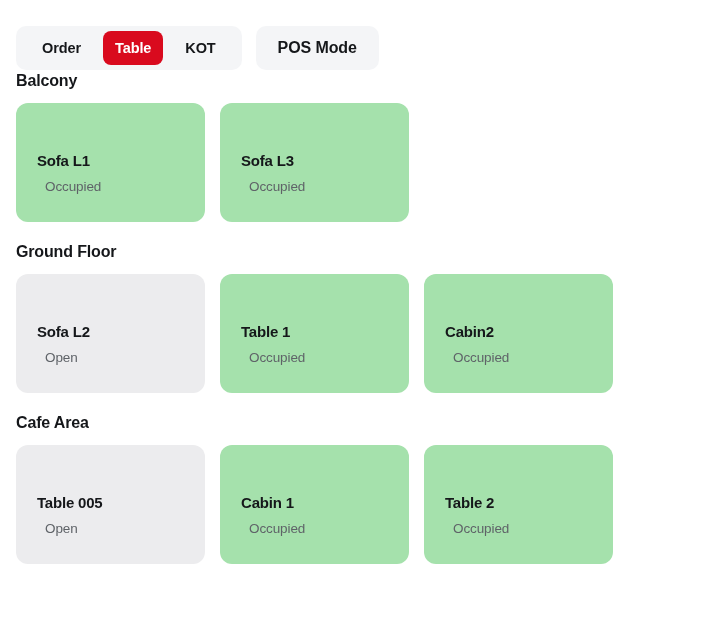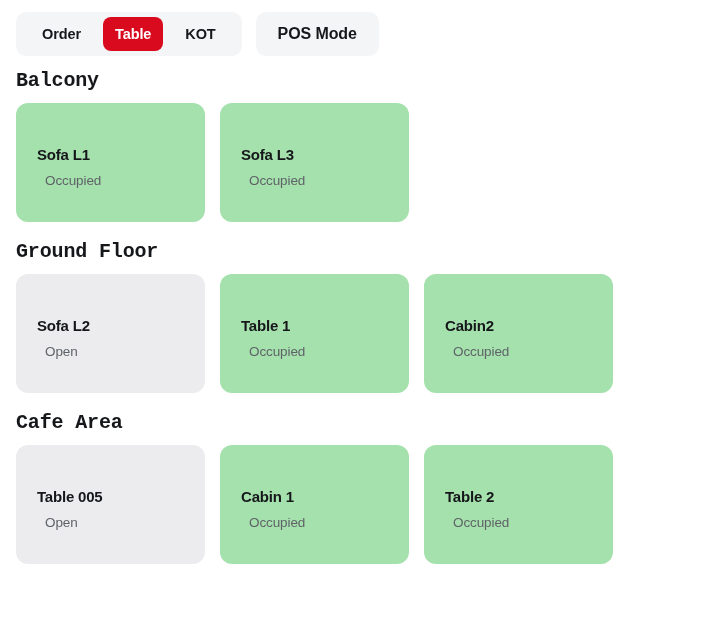--- a/index.html
+++ b/index.html
@@ -18,21 +18,21 @@
     width: 715px;
     height: 623px;
     overflow: hidden;
     background: #ffffff;
   }
 
   
   .toolbar {
     position: absolute;
     left: 0;
-    top: 2px;
+    top: 16px;
     width: 715px;
     height: 64px;
     display: flex;
     align-items: flex-start;
     padding: 10px 0 0 16px;
   }
 
   .segmented {
     display: flex;
     align-items: center;
@@ -87,28 +87,27 @@
     position: absolute;
     left: 0;
     top: 64px;
     width: 715px;
     padding: 0 0 0 16px;
   }
 
   .section { margin: 0; }
 
   .section-title {
-    font-size: 20px;
+    font-size: 16px;
     font-weight: 600;
     color: #15171a;
     letter-spacing: -0.15px;
     margin: 0;
     padding: 7px 0 12px 0;
     line-height: 20px;
-    font-family: Liberation Mono, monospace;
   }
 
   .card-row {
     display: flex;
     gap: 15px;
     flex-wrap: nowrap;
   }
 
   .table-card {
     width: 189px;
@@ -122,21 +121,21 @@
   }
   .table-card.occupied { background: #a5e1ac; }
   .table-card.open     { background: #ececee; }
 
   .card-name {
     font-size: 15px;
     font-weight: 700;
     color: #15171a;
     letter-spacing: -0.2px;
     line-height: 19px;
-    margin: 4px 0 7px 0;
+    margin: 10px 0 7px 0;
   }
 
   .card-status {
     font-size: 13.5px;
     font-weight: 400;
     color: #5f6368;
     letter-spacing: -0.1px;
     line-height: 17px;
     margin: 8px;
   }

